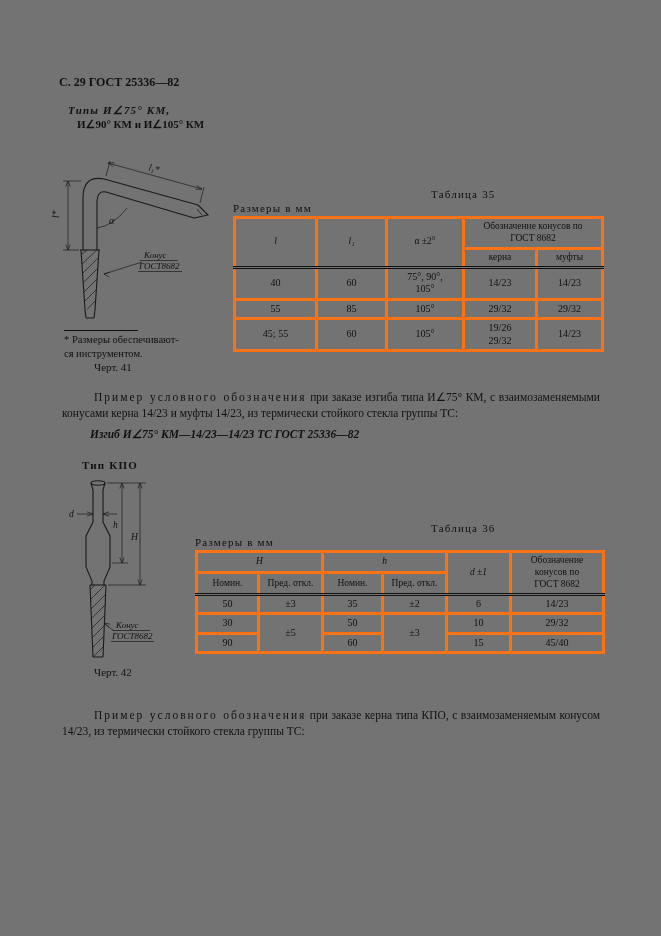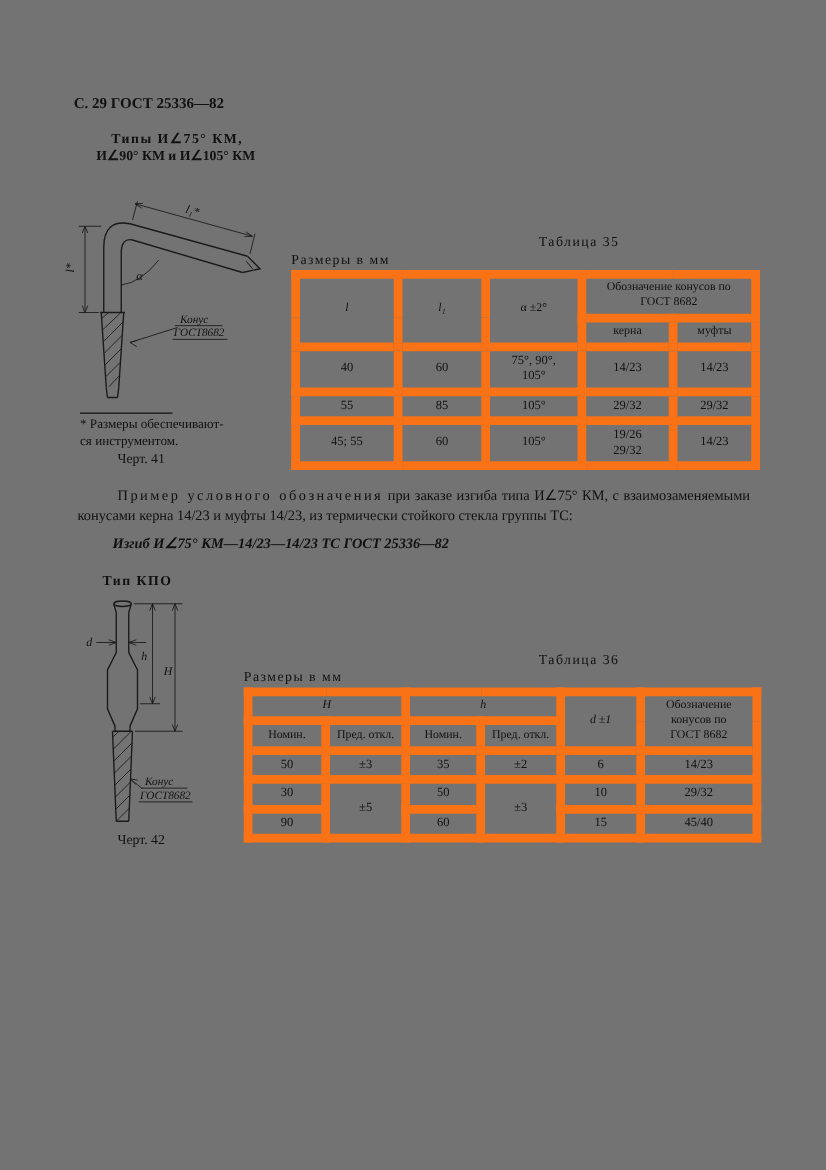--- a/index.html
+++ b/index.html
@@ -8,34 +8,34 @@
   .abs{position:absolute;}
   .b{font-weight:bold;}
   .i{font-style:italic;}
   .sp{letter-spacing:1.2px;}
   .sp2{letter-spacing:2px;}
   .pre{white-space:pre-line;}
   .just{text-align:justify;text-indent:32px;line-height:1.35;}
   .ctr{text-align:left;}
   .rt{text-align:left;}
   .tbl{border-collapse:collapse;table-layout:fixed;font-size:10px;line-height:1.25;}
-  .tbl td{border:7px solid #f97316;text-align:center;vertical-align:middle;padding:2px 3px;}
+  .tbl td{border:3px solid #f97316;text-align:center;vertical-align:middle;padding:2px 3px;}
   .tbl .db{border-bottom:3px double #111;}
   .hdr{font-size:9.5px;}
   .math{font-style:italic;}
   .rule{border-top:1px solid #111;height:0;}
 </style>
 </head>
 <body>
 
 <div class="page">
 
   <div class="abs b" style="left:59px;top:75px;font-size:12px;">С. 29 ГОСТ 25336—82</div>
 
-  <div class="abs b sp" style="left:89px;top:104px;font-size:11px;">Типы  И∠75° КМ,</div>
+  <div class="abs b sp" style="left:68px;top:104px;font-size:11px;font-style:italic;">Типы  И∠75° КМ,</div>
   <div class="abs b" style="left:77px;top:118px;font-size:11px;">И∠90° КМ и И∠105° КМ</div>
 
   <svg class="abs" style="left:50px;top:146px;" width="205" height="192" viewBox="0 0 205 192">
     <g stroke="#1a1a1a" fill="none" stroke-width="1.1">
       <path d="M33,104 L33,52 Q33,29 54,33 L148,59"></path>
       <path d="M47,104 L47,57 Q47,44 56,46 L144,72"></path>
       <path d="M148,59 L158,69 L144,72"></path>
       <path d="M147,63 L152,69" stroke-width="0.8"></path>
       <path d="M30,104 L50,104"></path>
       <path d="M31,104 L35,164 M49,104 L45,164"></path>
@@ -202,14 +202,15 @@
       <td>90</td>
       <td>60</td>
       <td>15</td>
       <td>45/40</td>
     </tr>
   </tbody>
     </table>
 
   <div class="abs" style="left:94px;top:666px;font-size:11px;">Черт. 42</div>
 
+  <div class="abs just" style="left:62px;top:708px;width:538px;font-size:11.5px;"><span class="sp2">Пример условного обозначения</span><span> при заказе керна  типа КПО, с взаимозаменяемым конусом 14/23, из термически стойкого стекла группы ТС:</span></div>
 
 </div>
 
 </body></html>

